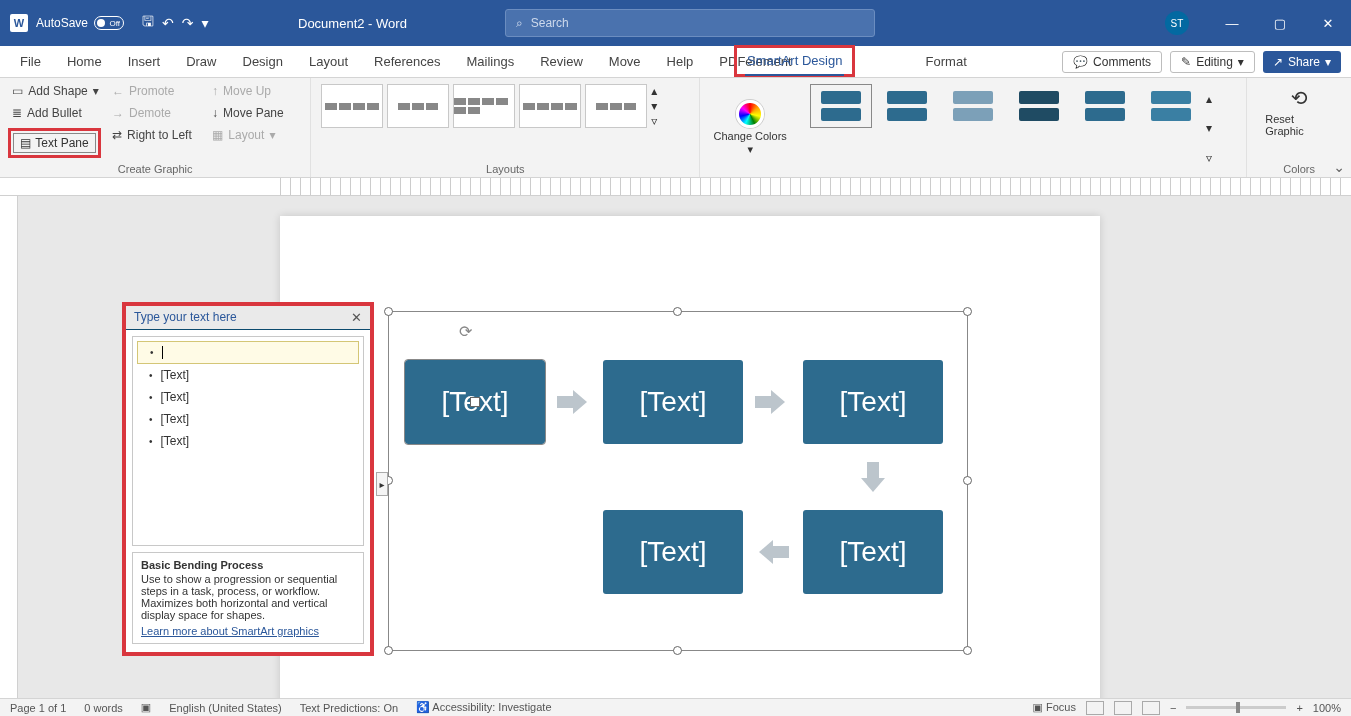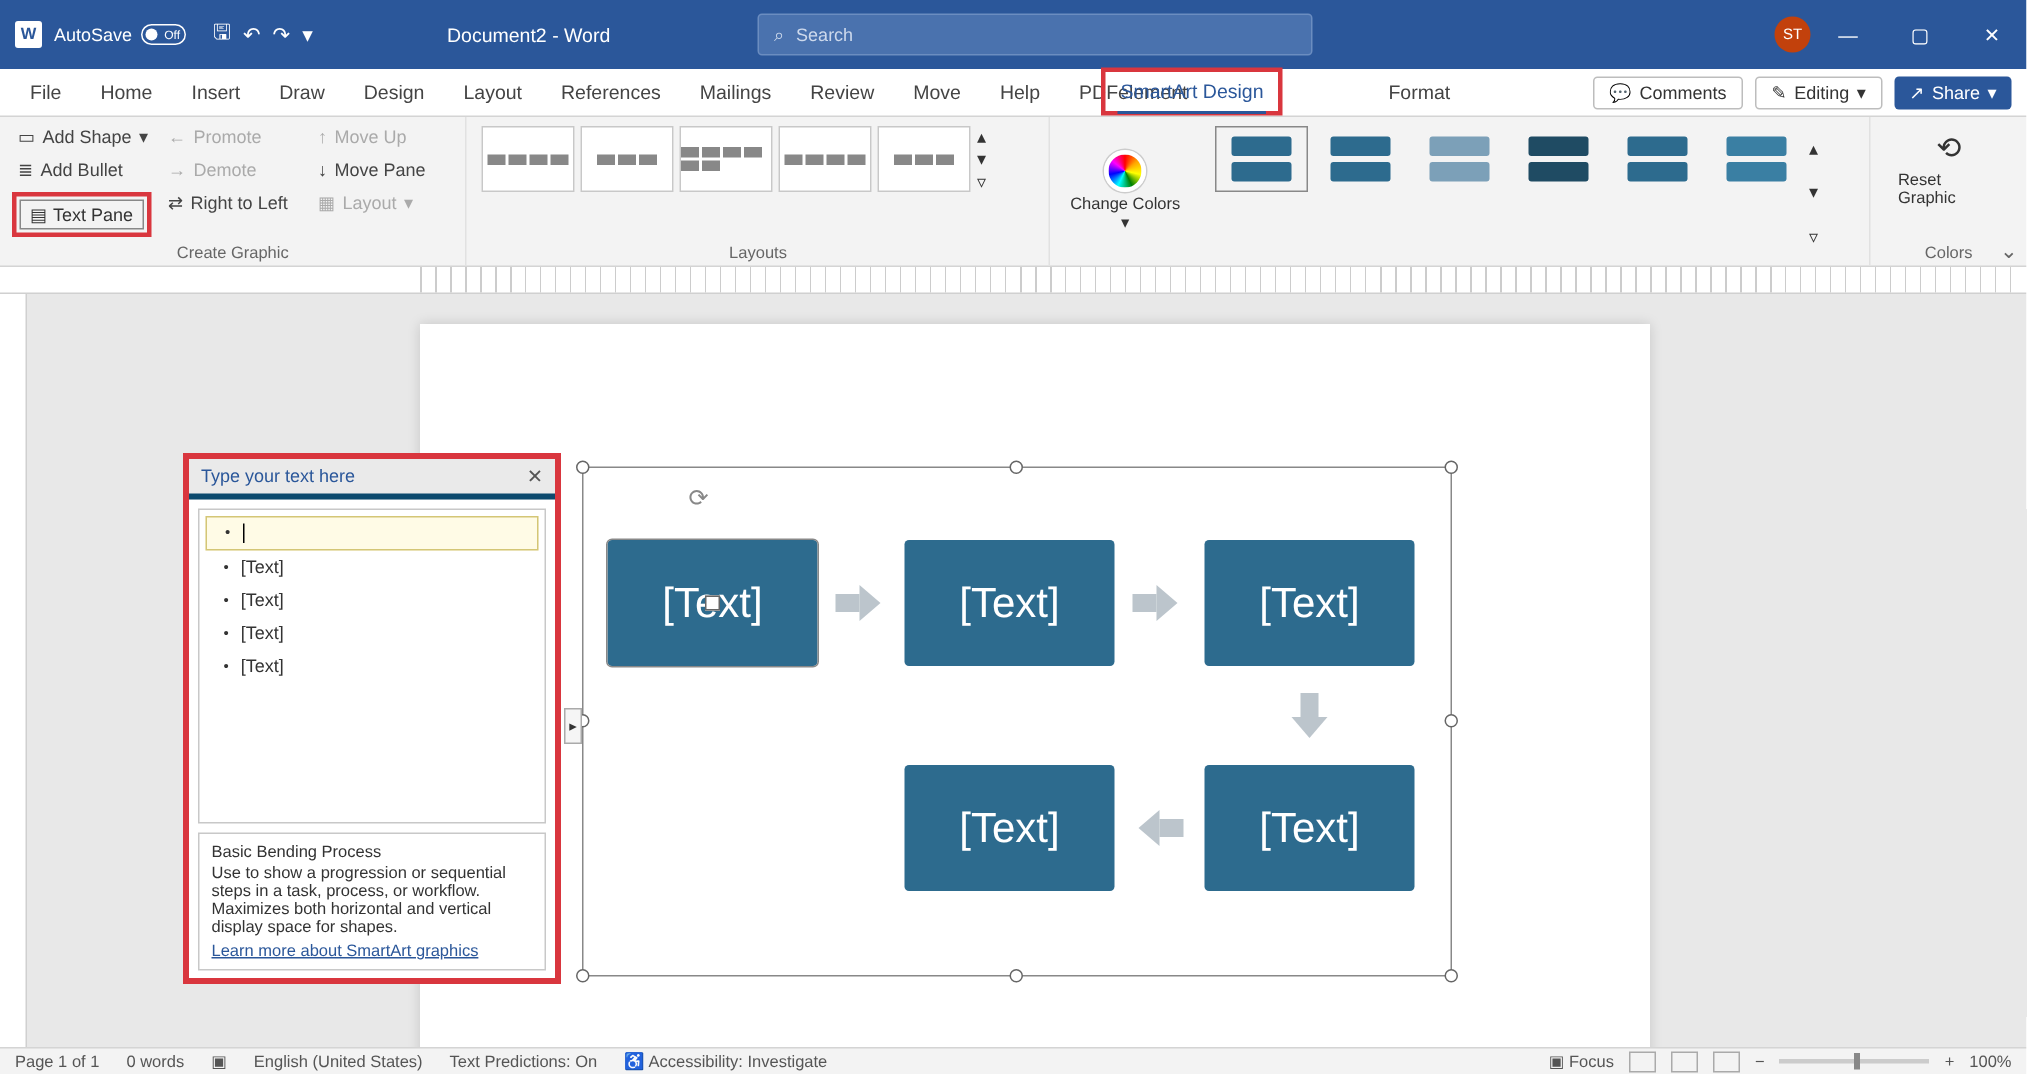--- a/index.html
+++ b/index.html
@@ -10,21 +10,21 @@
 .title-left { display: flex; align-items: center; gap: 8px; padding-left: 10px; }
 .word-icon { width: 18px; height: 18px; background: #fff; color: #2b579a; display: flex; align-items: center; justify-content: center; font-weight: bold; font-size: 11px; border-radius: 2px; }
 .autosave { display: flex; align-items: center; gap: 6px; font-size: 12px; }
 .toggle { width: 30px; height: 14px; border: 1px solid #fff; border-radius: 8px; position: relative; display: flex; align-items: center; padding: 0 3px; font-size: 8px; justify-content: flex-end; }
 .toggle::before { content: ""; width: 8px; height: 8px; background: #fff; border-radius: 50%; position: absolute; left: 2px; }
 .qat { display: flex; gap: 8px; margin-left: 10px; align-items: center; }
 .qat-btn { color: #fff; font-size: 14px; cursor: pointer; }
 .doc-title { position: absolute; left: 298px; font-size: 13px; }
 .search-box { position: absolute; left: 505px; width: 370px; height: 28px; background: #4a72ae; border: 1px solid #6b8dc0; border-radius: 3px; display: flex; align-items: center; padding: 0 10px; gap: 8px; color: #cdd9ec; }
 .title-right { position: absolute; right: 0; display: flex; align-items: center; gap: 2px; }
-.user-badge { width: 24px; height: 24px; background: #c2410c; border-radius: 50%; display: flex; align-items: center; justify-content: center; font-size: 10px; }
+.user-badge { width: 24px; height: 24px; background: #0369a1; border-radius: 50%; display: flex; align-items: center; justify-content: center; font-size: 10px; margin-right: 18px; }
 .win-btn { width: 46px; height: 46px; display: flex; align-items: center; justify-content: center; cursor: pointer; font-size: 13px; }
 
 
 .tabs-row { height: 32px; background: #fff; border-bottom: 1px solid #d4d4d4; display: flex; align-items: center; padding: 0 18px; gap: 22px; position: relative; }
 .tab { font-size: 13px; color: #444; cursor: pointer; padding: 6px 2px; }
 .tab.active { color: #2b579a; border-bottom: 2px solid #2b579a; font-weight: 500; }
 .tab-highlight { border: 3px solid #d9363e; padding: 2px 8px; position: absolute; left: 734px; top: -1px; height: 32px; display: flex; align-items: center; }
 .tabs-right { position: absolute; right: 10px; display: flex; gap: 8px; align-items: center; }
 .pill-btn { border: 1px solid #bdbdbd; border-radius: 3px; padding: 3px 10px; font-size: 12px; display: flex; align-items: center; gap: 5px; cursor: pointer; }
 .share-btn { background: #2b579a; color: #fff; border-radius: 3px; padding: 4px 10px; font-size: 12px; display: flex; align-items: center; gap: 5px; cursor: pointer; }
@@ -76,29 +76,29 @@
 .arrow-r::after { content: ""; position: absolute; left: 16px; top: 0; border-left: 14px solid #bcc5cc; border-top: 12px solid transparent; border-bottom: 12px solid transparent; }
 .arrow-d { position: absolute; width: 24px; height: 30px; }
 .arrow-d::before { content: ""; position: absolute; top: 0; left: 6px; width: 12px; height: 16px; background: #bcc5cc; }
 .arrow-d::after { content: ""; position: absolute; top: 16px; left: 0; border-top: 14px solid #bcc5cc; border-left: 12px solid transparent; border-right: 12px solid transparent; }
 .arrow-l { position: absolute; width: 30px; height: 24px; }
 .arrow-l::before { content: ""; position: absolute; right: 0; top: 6px; width: 16px; height: 12px; background: #bcc5cc; }
 .arrow-l::after { content: ""; position: absolute; right: 16px; top: 0; border-right: 14px solid #bcc5cc; border-top: 12px solid transparent; border-bottom: 12px solid transparent; }
 
 
 .text-pane-pop { position: absolute; left: 104px; top: 106px; width: 252px; height: 354px; border: 4px solid #d9363e; background: #fff; z-index: 10; }
-.tp-header { background: #eaeaea; border-bottom: 4px solid #0c4a6e; padding: 4px 8px; display: flex; justify-content: space-between; color: #2b579a; font-size: 12px; }
+.tp-header { background: #eaeaea; border-bottom: 1px solid #0c4a6e; padding: 4px 8px; display: flex; justify-content: space-between; color: #2b579a; font-size: 12px; }
 .tp-close { color: #555; cursor: pointer; font-size: 13px; }
 .tp-list { border: 1px solid #c8c8c8; margin: 6px; height: 210px; padding: 4px; }
 .tp-item { padding: 4px 12px; font-size: 12px; display: flex; align-items: center; gap: 8px; }
 .tp-item.active { background: #fffbe6; border: 1px solid #d4c676; }
 .tp-item .bullet { font-size: 10px; }
 .tp-cursor { display: inline-block; width: 1px; height: 13px; background: #000; }
 .tp-info { border: 1px solid #c8c8c8; margin: 0 6px 6px 6px; padding: 6px 8px; font-size: 11px; }
-.tp-info-title { font-weight: normal; margin-bottom: 2px; }
+.tp-info-title { font-weight: bold; margin-bottom: 2px; }
 .tp-info-link { color: #2b579a; text-decoration: underline; margin-top: 4px; display: inline-block; cursor: pointer; }
 
 
 .status-bar { position: absolute; left: 0; right: 0; bottom: 0; height: 18px; background: #f3f3f3; border-top: 1px solid #d4d4d4; display: flex; align-items: center; padding: 0 10px; font-size: 11px; color: #555; gap: 18px; }
 .status-right { margin-left: auto; display: flex; align-items: center; gap: 10px; }
 .zoom-slider { width: 100px; height: 3px; background: #ccc; position: relative; }
 .zoom-slider::before { content: ""; position: absolute; left: 50%; top: -4px; width: 4px; height: 11px; background: #888; }
 .view-btn { width: 18px; height: 14px; border: 1px solid #aaa; cursor: pointer; }
 </style>
 </head>

